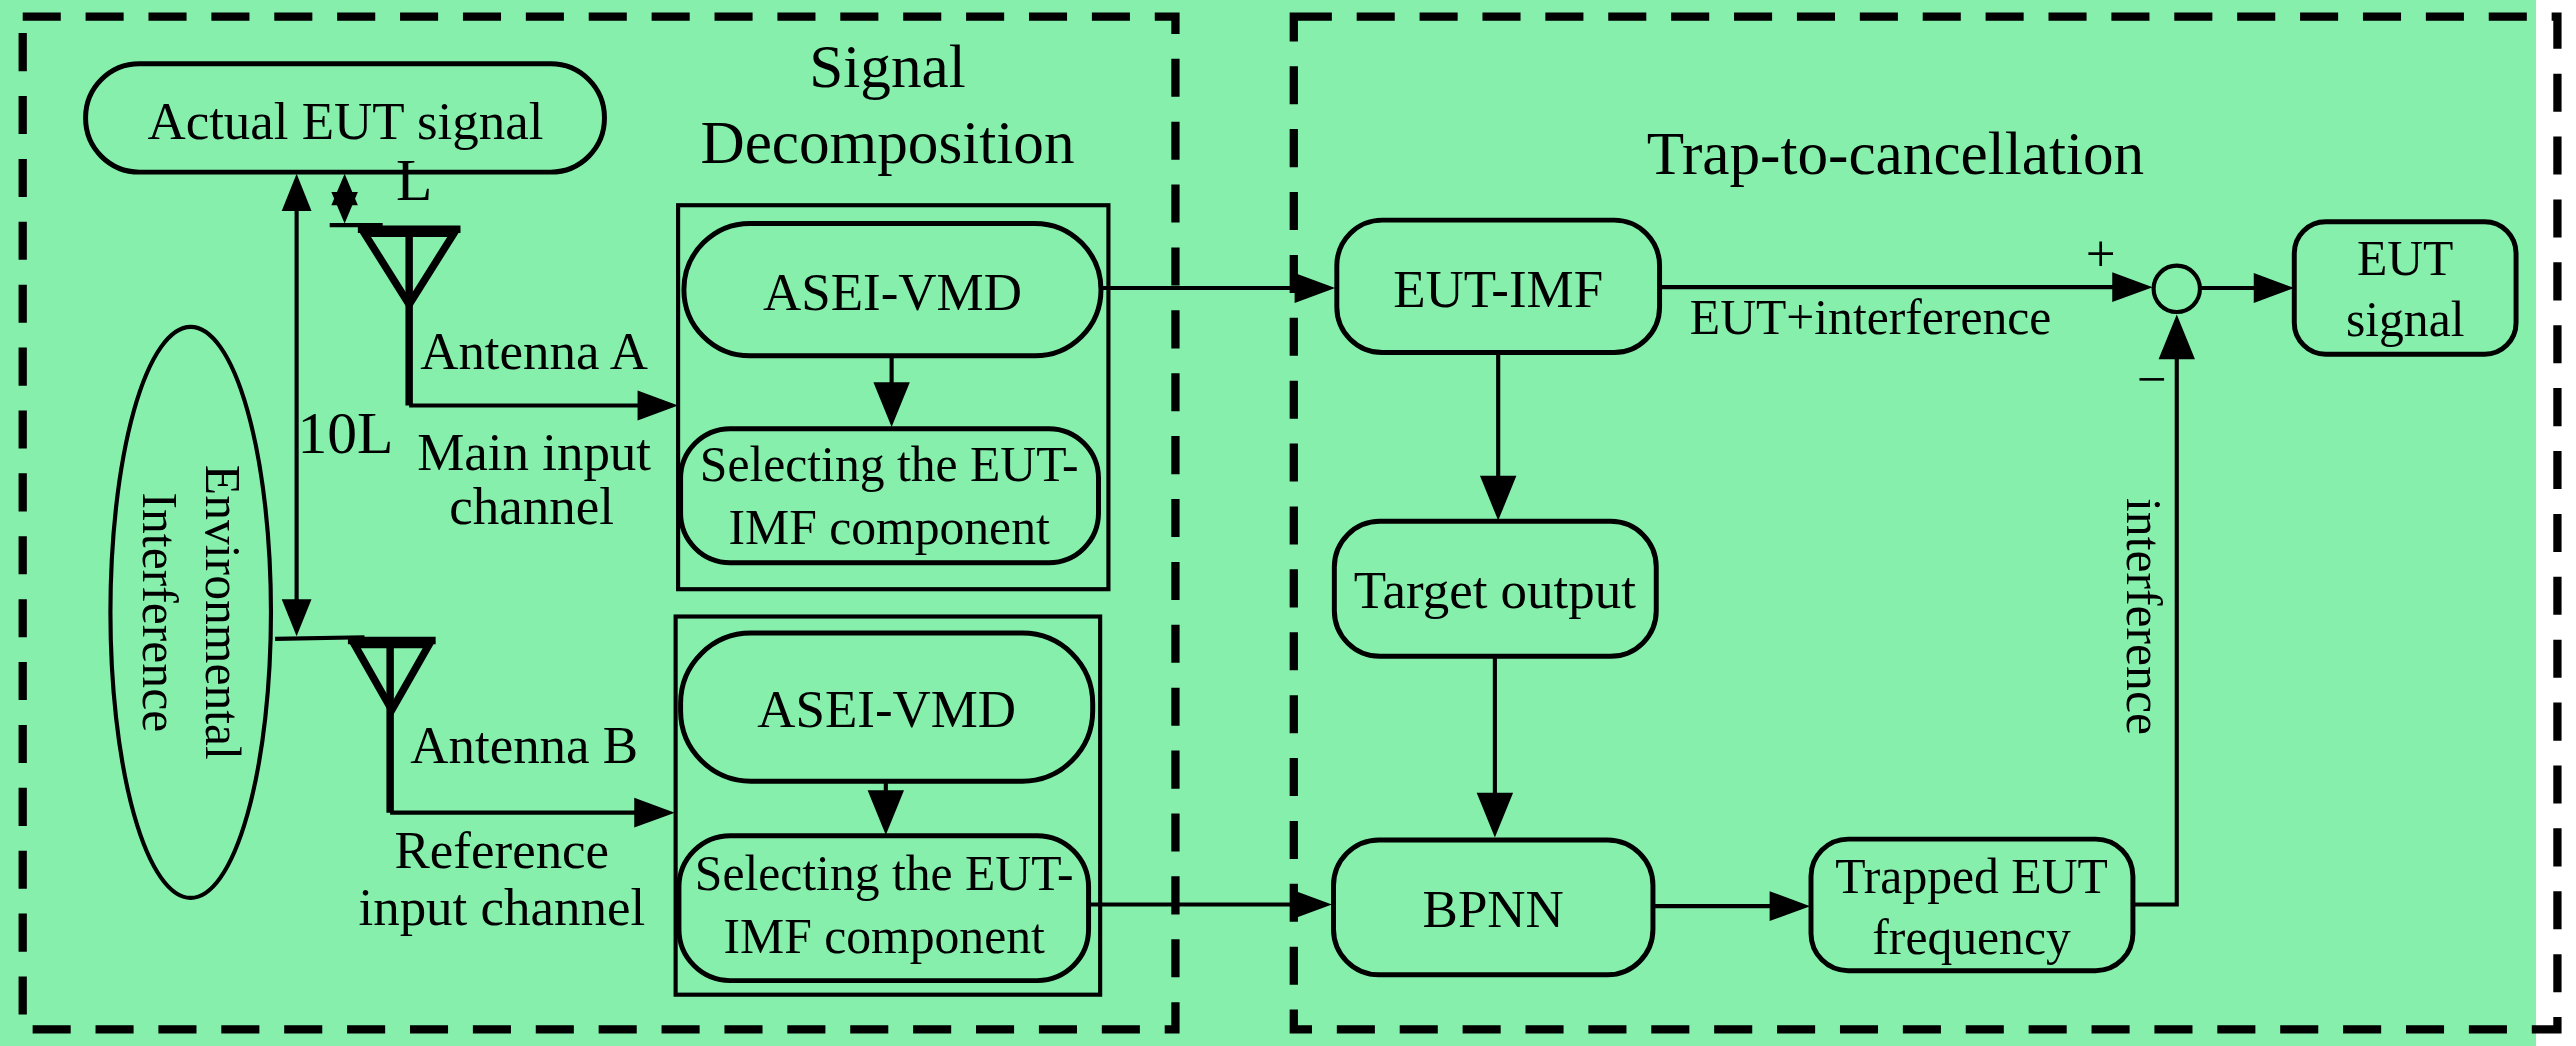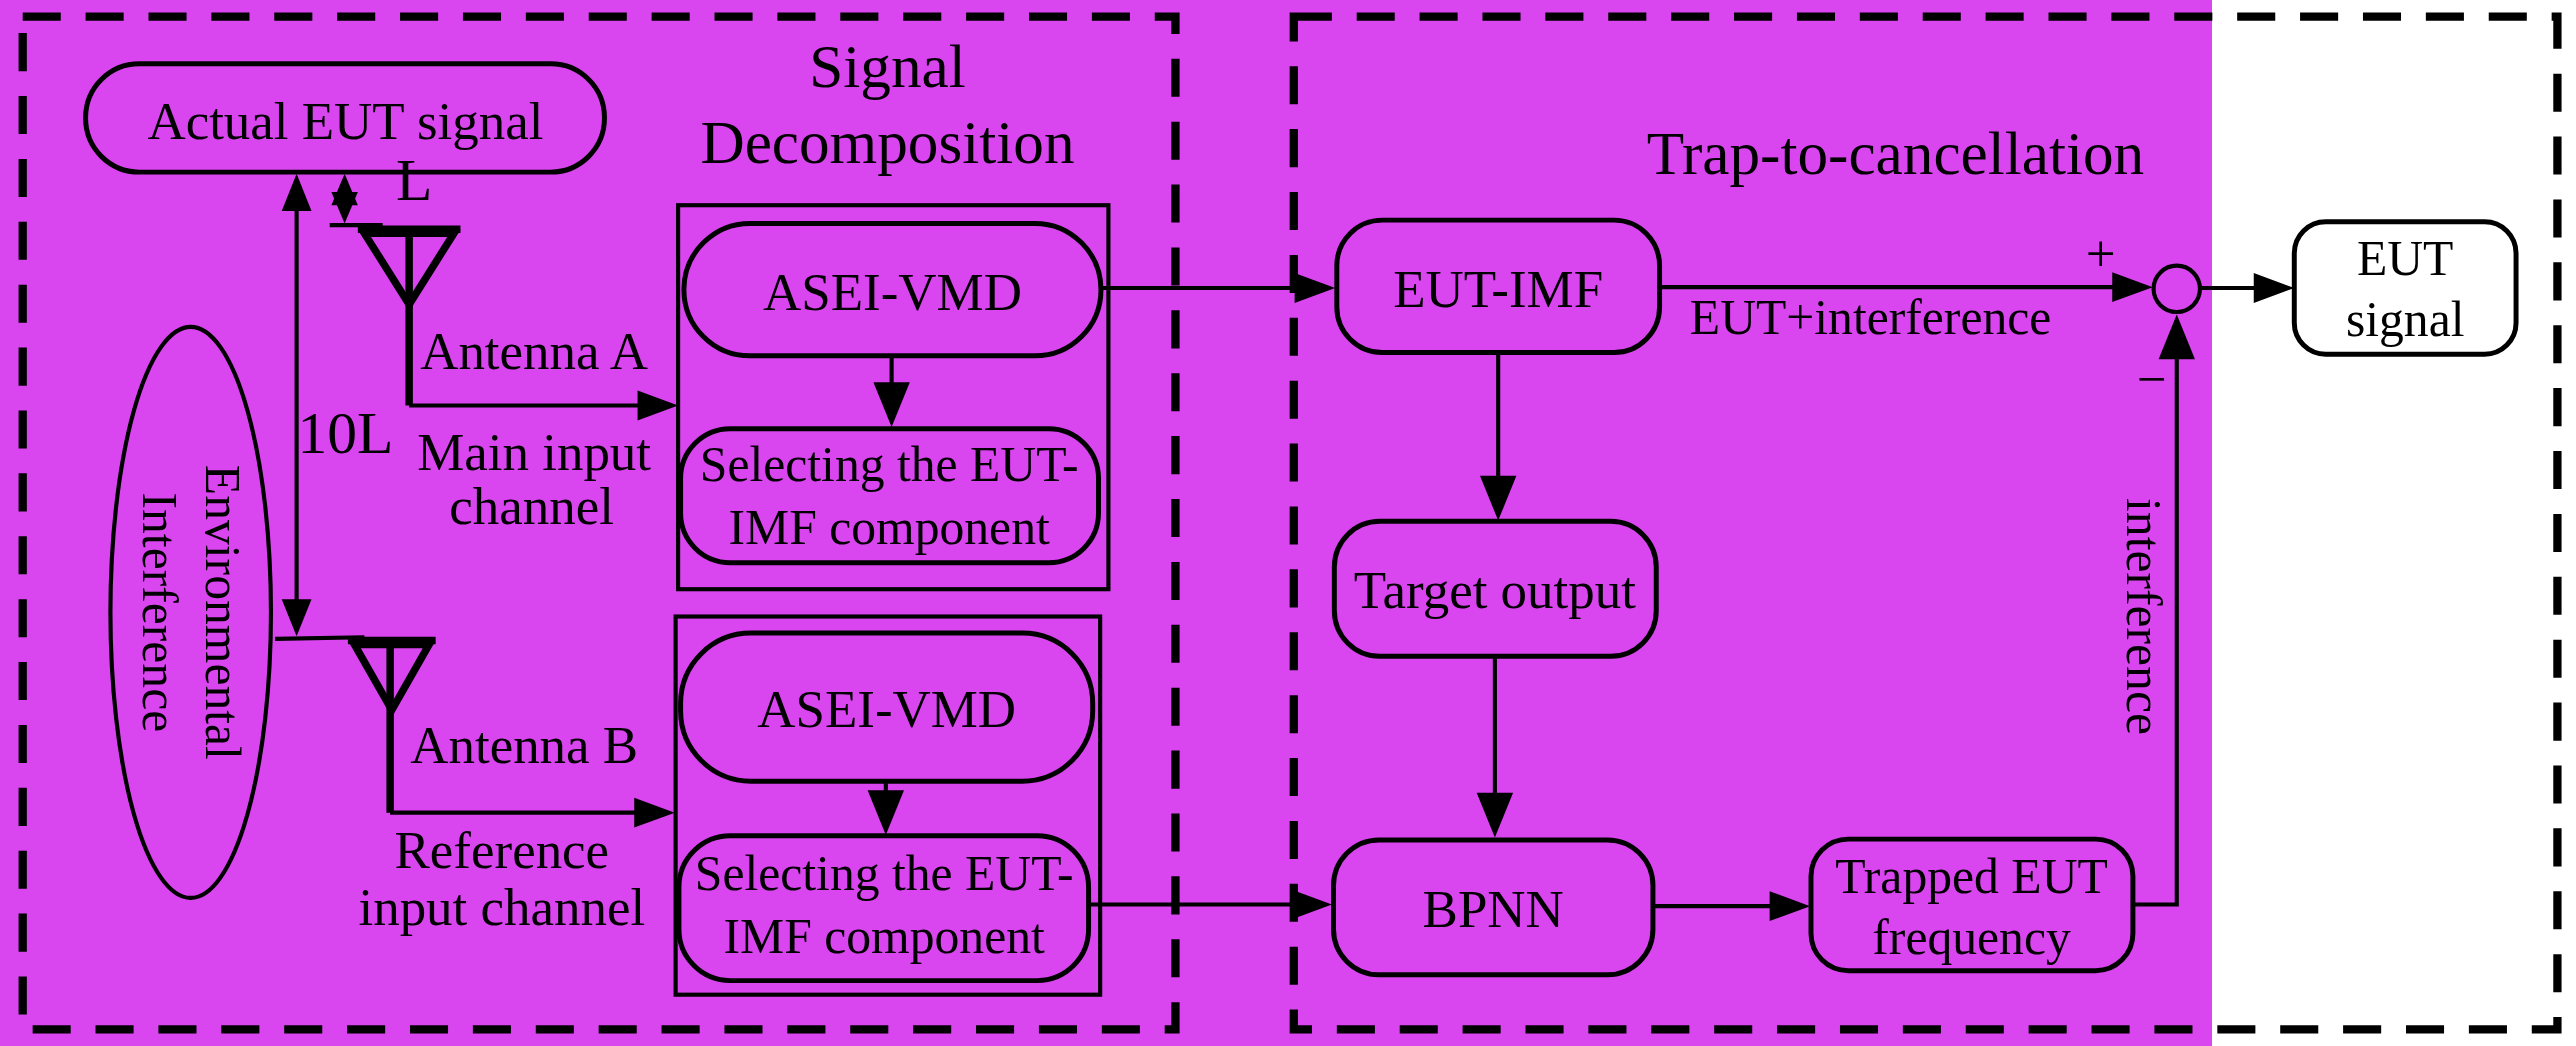--- a/index.html
+++ b/index.html
@@ -1,24 +1,24 @@
 <!DOCTYPE html>
 <html style="font-size:13.2px"><head>
 <meta charset="utf-8">
 <style>
   html, body {
     margin: 0;
     padding: 0;
     background: #ffffff;
   }
   .stage {
-    width: 2212px;
+    width: 2536px;
     height: 1046px;
     position: relative;
-    background: #d946ef;
+    background: #86efac;
     font-family: "Liberation Serif", "DejaVu Serif", serif;
   }
   svg { display: block; }
   text {
     font-family: "Liberation Serif", "DejaVu Serif", serif;
     fill: #000000;
   }
   .lbl       { font-size: 64px; }
   .lbl-sm    { font-size: 60px; }
   .ttl       { font-size: 74px; }

